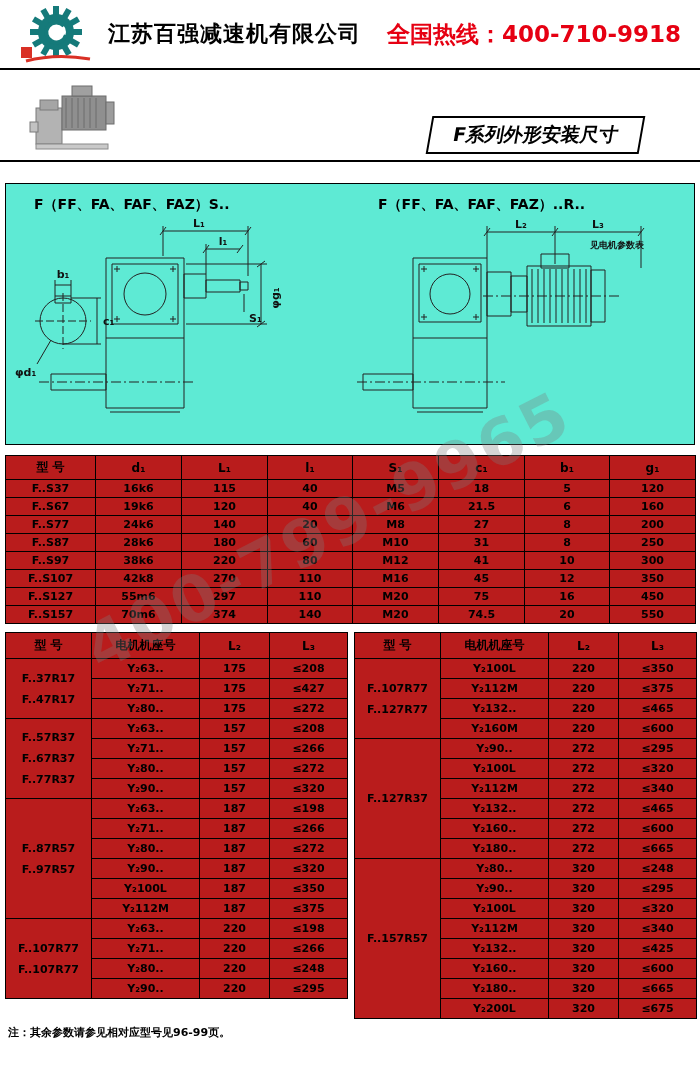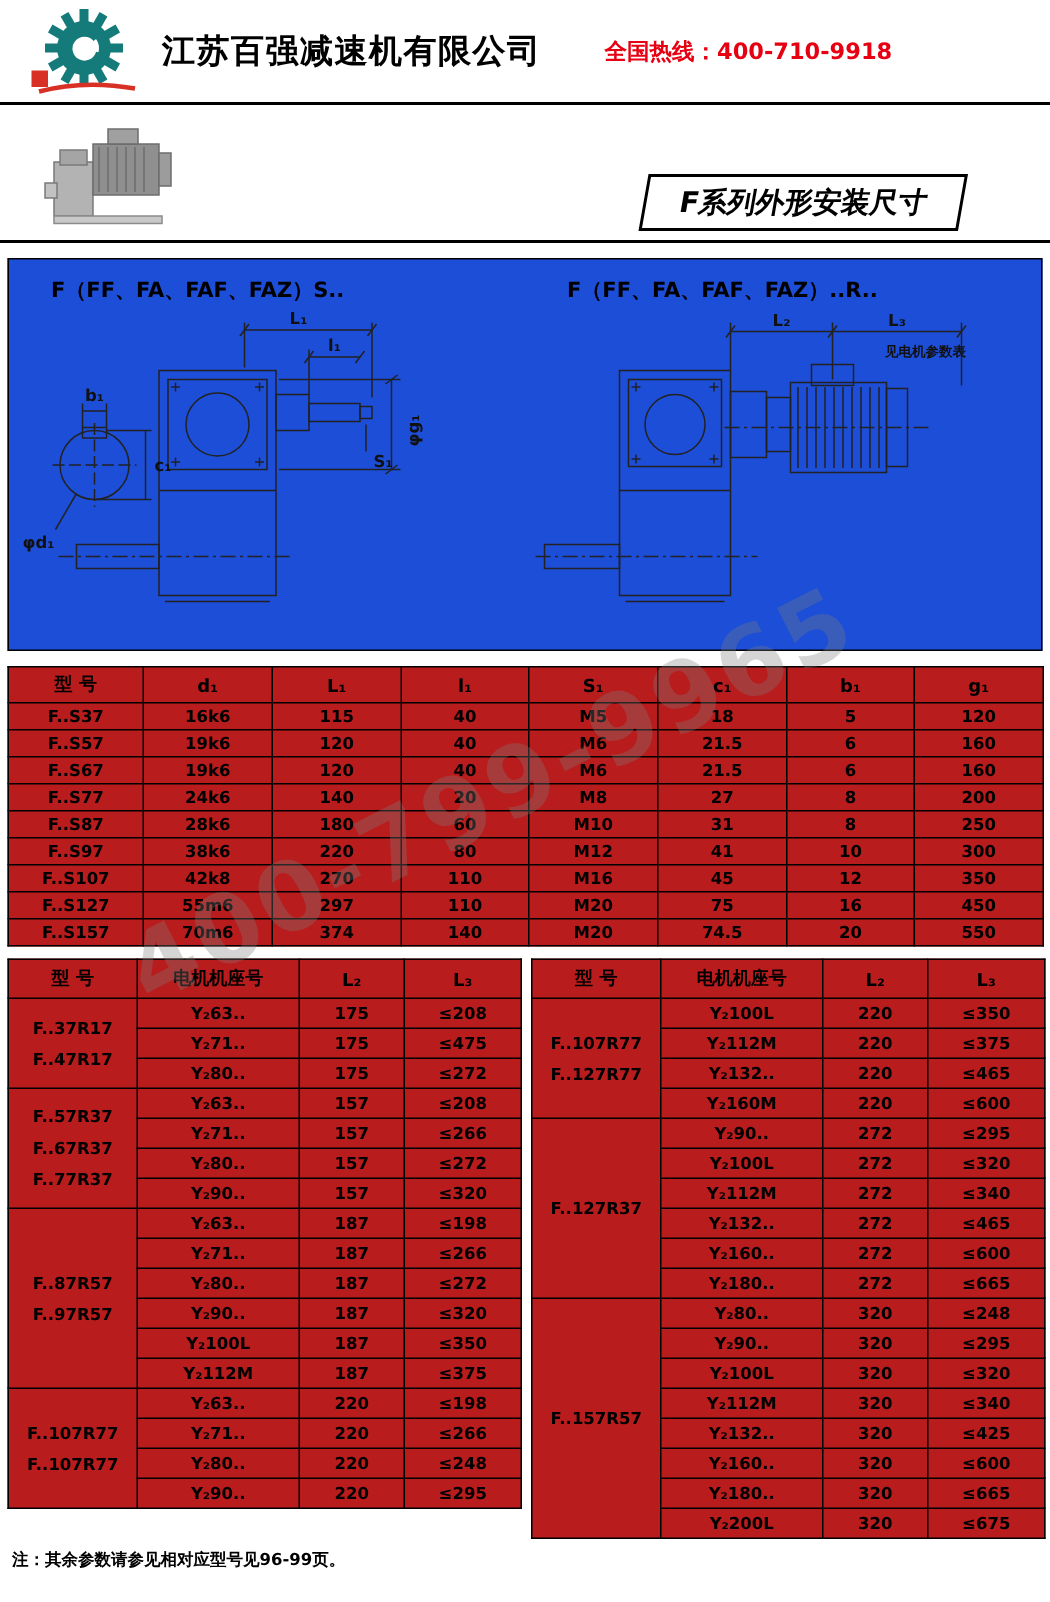--- a/index.html
+++ b/index.html
@@ -4,31 +4,31 @@
 <style>
   *{box-sizing:border-box;margin:0;padding:0;}
   html,body{background:#e9e9e9;}
   body{font-family:"DejaVu Sans","Liberation Sans",sans-serif;}
   .page{position:relative;width:700px;height:1068px;background:#fff;overflow:hidden;margin:0 auto;color:#000;}
 
   
   .header{display:flex;align-items:center;height:70px;padding:0 12px;border-bottom:2px solid #000;}
   .logo{width:92px;height:62px;flex:0 0 auto;}
   .company{font-size:22px;font-weight:bold;letter-spacing:1px;margin-left:4px;white-space:nowrap;}
-  .hotline{font-size:15px;font-weight:bold;color:#e60012;margin-left:42px;white-space:nowrap;}
+  .hotline{font-size:23px;font-weight:bold;color:#e60012;margin-left:26px;white-space:nowrap;}
 
   
   .intro{position:relative;height:92px;border-bottom:2px solid #000;}
   .photo{position:absolute;left:28px;top:8px;width:92px;height:76px;}
   .badge-wrap{position:absolute;right:58px;bottom:6px;}
   .badge{border:2px solid #000;padding:4px 22px;font-size:19px;font-weight:bold;transform:skewX(-10deg);background:#fff;}
   .badge span{display:inline-block;transform:skewX(10deeg);}
 
   
-  .drawings{margin:10px 5px 0;border:1px solid #000;height:262px;display:flex;background:#1d4ed8;}
+  .drawings{margin:21px 5px 0;border:1px solid #000;height:262px;display:flex;background:#5eead4;}
   .drawing{flex:1;display:flex;flex-direction:column;}
   .drawing-title{font-size:14px;font-weight:bold;margin:12px 0 0 28px;white-space:nowrap;}
   .drw{display:block;margin:2px auto 0;}
   .drw line,.drw rect,.drw circle,.drw path,.drw polyline{vector-effect:non-scaling-stroke;}
   .drw text{font-size:11px;font-weight:bold;fill:#111;stroke:none;}
   .drw .note{font-size:9px;}
 
   
   .watermark{position:absolute;left:55px;top:470px;width:640px;font-size:64px;font-weight:bold;
     color:rgba(125,125,125,0.32);transform:rotate(-27deg);letter-spacing:3px;pointer-events:none;
@@ -260,30 +260,20 @@
           <td>F..S37</td>
           <td>16k6</td>
           <td>115</td>
           <td>40</td>
           <td>M5</td>
           <td>18</td>
           <td>5</td>
           <td>120</td>
         </tr>
         <tr>
-          <td>F..S57</td>
-          <td>19k6</td>
-          <td>120</td>
-          <td>40</td>
-          <td>M6</td>
-          <td>21.5</td>
-          <td>6</td>
-          <td>160</td>
-        </tr>
-        <tr>
           <td>F..S67</td>
           <td>19k6</td>
           <td>120</td>
           <td>40</td>
           <td>M6</td>
           <td>21.5</td>
           <td>6</td>
           <td>160</td>
         </tr>
         <tr>
@@ -371,21 +361,21 @@
               <div>F..37R17</div>
               <div>F..47R17</div>
             </td>
             <td>Y₂63..</td>
             <td>175</td>
             <td>≤208</td>
           </tr>
           <tr>
             <td>Y₂71..</td>
             <td>175</td>
-            <td>≤475</td>
+            <td>≤427</td>
           </tr>
           <tr>
             <td>Y₂80..</td>
             <td>175</td>
             <td>≤272</td>
           </tr>
           <tr>
             <td class="model-cell" rowspan="4">
               <div>F..57R37</div>
               <div>F..67R37</div>

